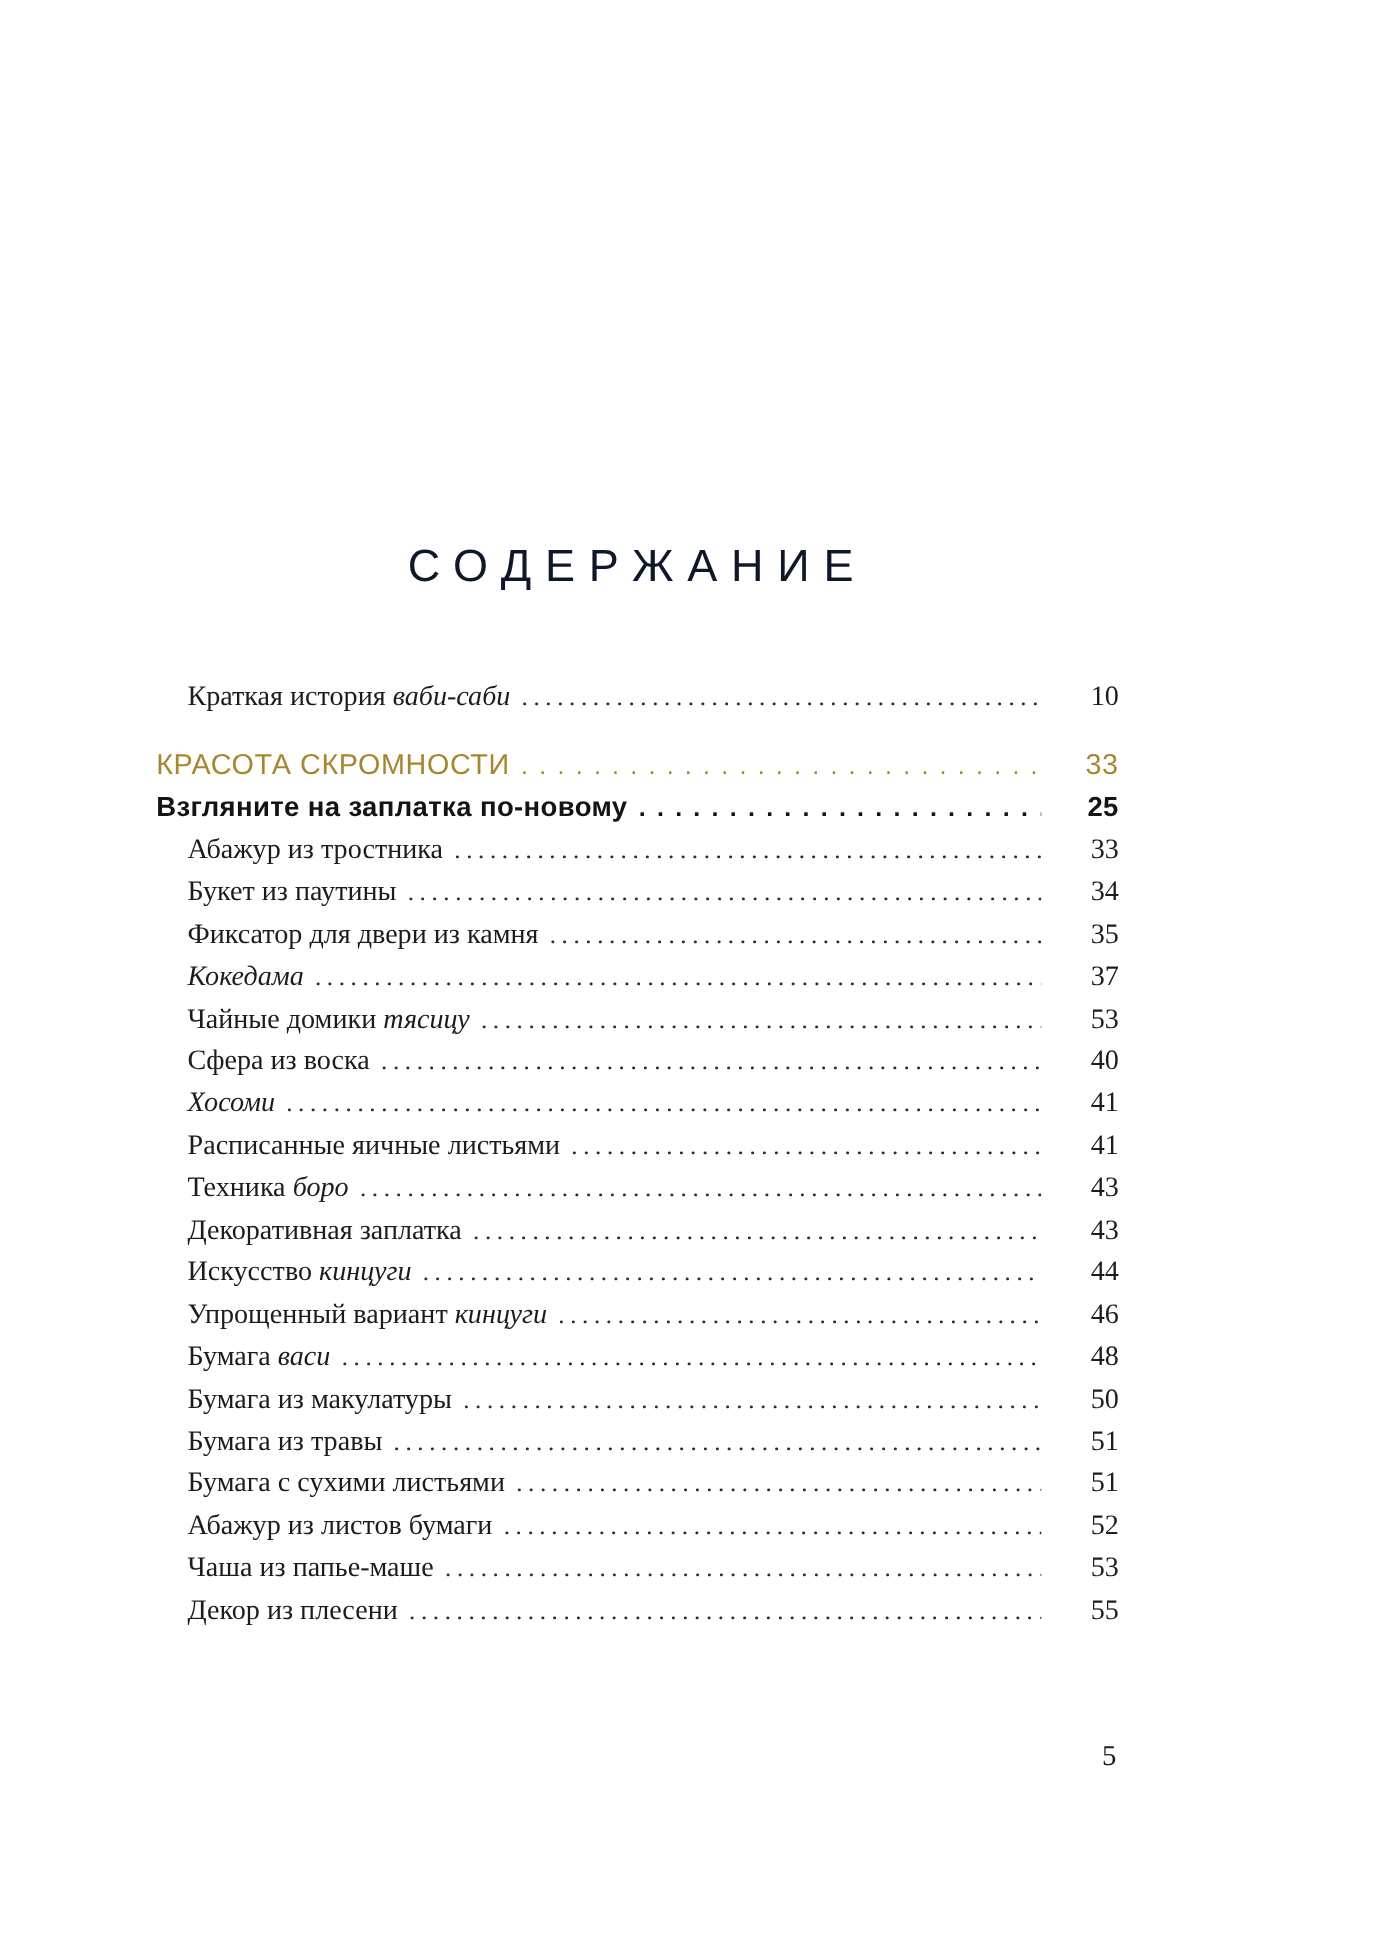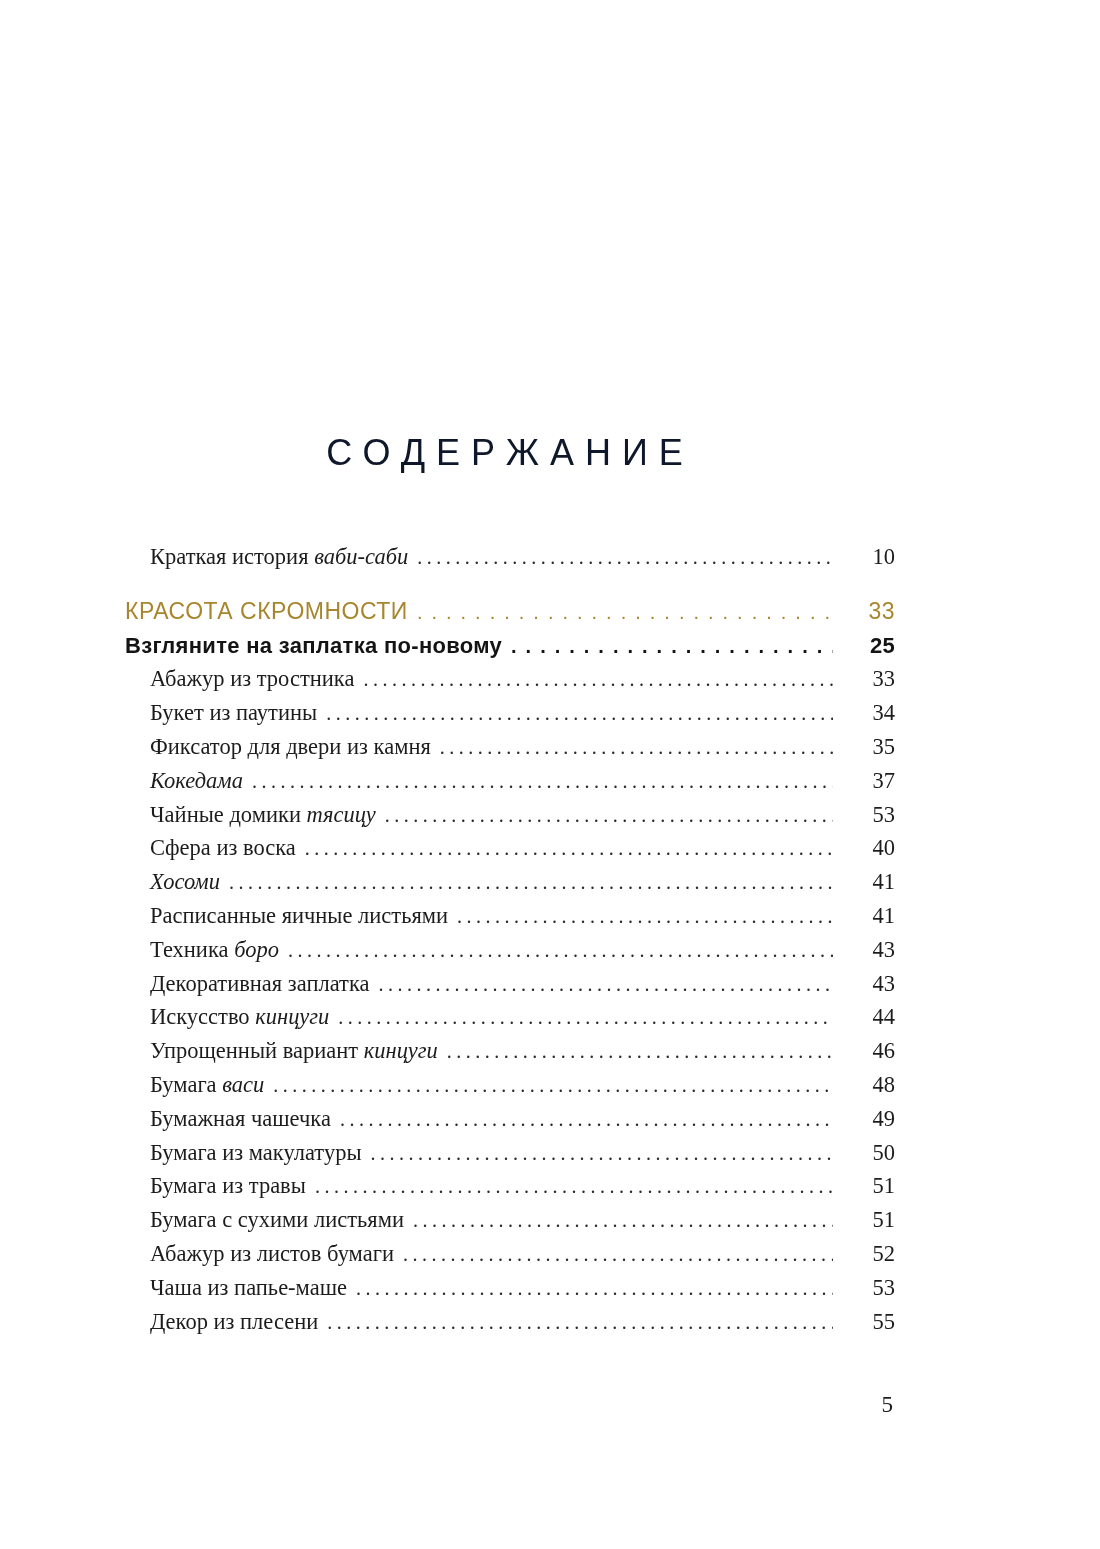--- a/index.html
+++ b/index.html
@@ -175,25 +175,20 @@
         <span class="label"><span>Упрощенный вариант </span><span class="it">кинцуги</span></span>
         <span class="leader"></span>
         <span class="pagenum">46</span>
       </div>
       <div class="row normal">
         <span class="label"><span>Бумага </span><span class="it">васи</span></span>
         <span class="leader"></span>
         <span class="pagenum">48</span>
       </div>
       <div class="row normal">
-        <span class="label"><span>Бумажная чашечка</span></span>
-        <span class="leader"></span>
-        <span class="pagenum">49</span>
-      </div>
-      <div class="row normal">
         <span class="label"><span>Бумага из макулатуры</span></span>
         <span class="leader"></span>
         <span class="pagenum">50</span>
       </div>
       <div class="row normal">
         <span class="label"><span>Бумага из травы</span></span>
         <span class="leader"></span>
         <span class="pagenum">51</span>
       </div>
       <div class="row normal">

